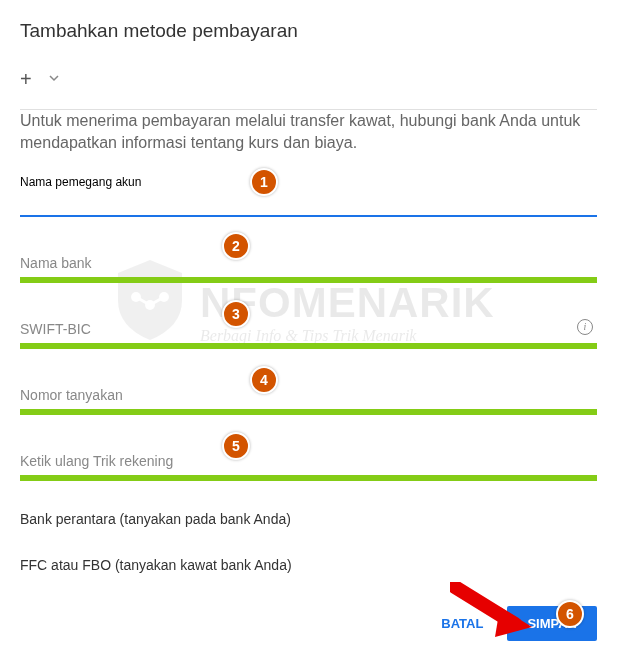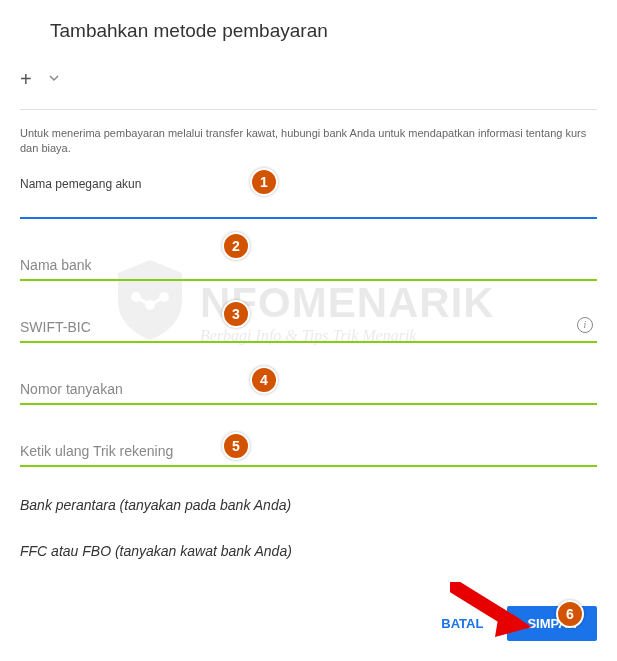--- a/index.html
+++ b/index.html
@@ -1,28 +1,28 @@
 <!DOCTYPE html>
 <html><head>
   <meta charset="utf-8">
   <style>
     * { box-sizing: border-box; margin: 0; padding: 0; }
     body { font-family: Arial, sans-serif; background: #fff; width: 617px; height: 661px; position: relative; padding: 20px; color: #333; }
-    .title { font-size: 19px; color: #333; margin-bottom: 18px; font-weight: normal; margin-left: 30px; }
+    .title { font-size: 19px; color: #333; margin-bottom: 18px; font-weight: normal; }
     .add-row { display: flex; align-items: center; padding: 8px 0 18px 0; border-bottom: 1px solid #e0e0e0; cursor: pointer; }
     .plus-icon { font-size: 20px; width: 28px; color: #555; }
     .add-text { flex: 1; font-size: 14px; color: #444; padding-left: 8px; }
     .chevron { color: #888; font-size: 12px; }
-    .info-text { font-size: 11px; color: #666; margin-top: 16px; margin-bottom: 20px; line-height: 1.4; }
+    .info-text { font-size: 16px; color: #666; margin-bottom: 20px; line-height: 1.4; }
     .field-group { position: relative; margin-bottom: 30px; }
-    .field-label-active { font-size: 12px; color: #404040; margin-bottom: 2px; display: block; }
+    .field-label-active { font-size: 12px; color: #000000; margin-bottom: 2px; display: block; }
     .field-input-active { width: 100%; border: none; border-bottom: 2px solid #1a73e8; padding: 4px 0; font-size: 14px; outline: none; }
-    .field-placeholder { position: relative; border-bottom: 2px solid #84cc16; padding: 8px 0 6px 0; font-size: 14px; color: #888; }
+    .field-placeholder { position: relative; border-bottom: 6px solid #84cc16; padding: 8px 0 6px 0; font-size: 14px; color: #888; }
     .info-icon { position: absolute; right: 4px; top: 6px; width: 16px; height: 16px; border: 1.5px solid #888; border-radius: 50%; display: flex; align-items: center; justify-content: center; font-size: 10px; color: #888; font-style: italic; font-family: serif; }
-    .section-label { font-size: 14px; color: #333; margin-top: 30px; margin-bottom: 10px; font-style: italic; }
+    .section-label { font-size: 14px; color: #333; margin-top: 30px; margin-bottom: 10px; }
     .footer { position: absolute; bottom: 20px; right: 20px; display: flex; gap: 8px; align-items: center; }
     .btn-cancel { background: none; border: none; color: #1a73e8; font-size: 13px; font-weight: bold; padding: 10px 16px; cursor: pointer; }
     .btn-save { background: #1a73e8; border: none; color: #fff; font-size: 13px; font-weight: bold; padding: 10px 20px; cursor: pointer; border-radius: 2px; }
     .badge { position: absolute; width: 28px; height: 28px; background: #d35400; border: 2px solid #fff; box-shadow: 0 0 3px rgba(0,0,0,0.3); border-radius: 50%; color: #fff; display: flex; align-items: center; justify-content: center; font-size: 14px; font-weight: bold; z-index: 10; }
     .b1 { top: 168px; left: 250px; }
     .b2 { top: 232px; left: 222px; }
     .b3 { top: 300px; left: 222px; }
     .b4 { top: 366px; left: 250px; }
     .b5 { top: 432px; left: 222px; }
     .b6 { top: 600px; left: 556px; }

